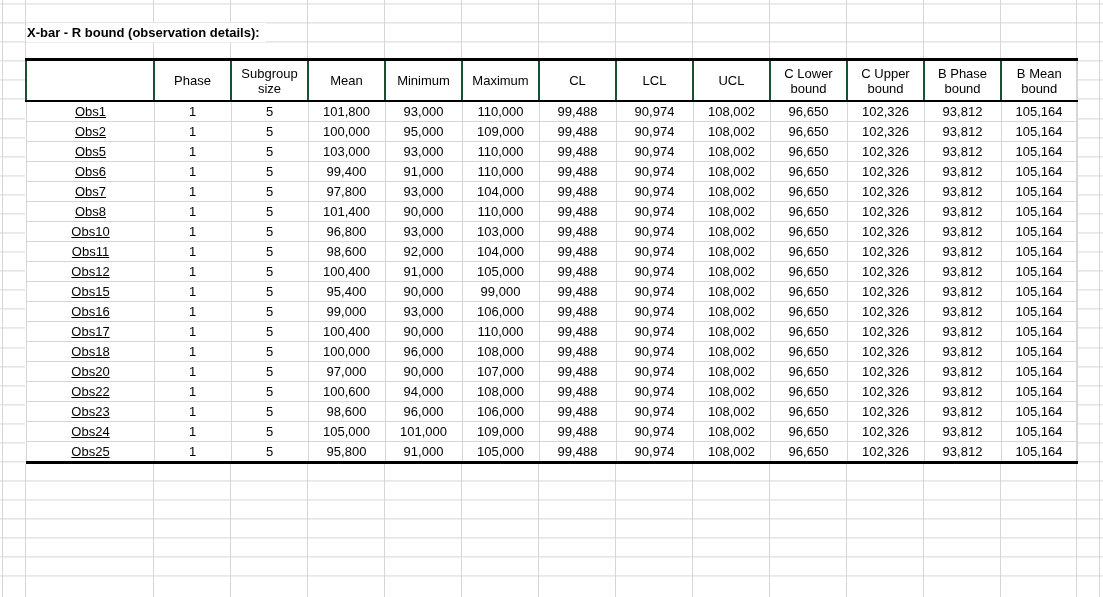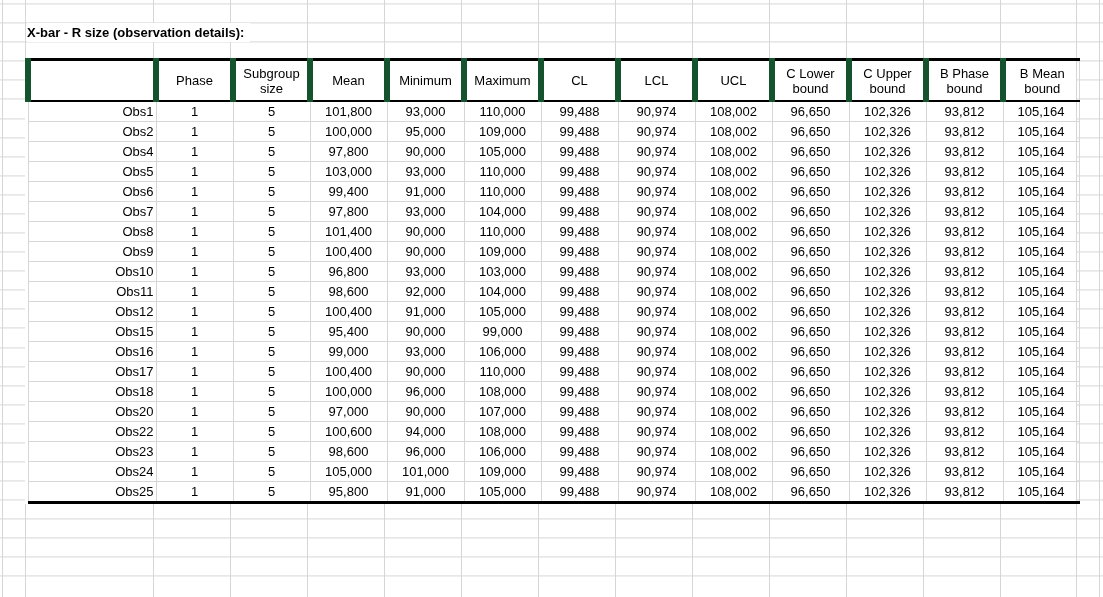--- a/index.html
+++ b/index.html
@@ -28,30 +28,30 @@
   #tablewrap{position:absolute;left:25px;top:58px;width:1051px;background:#fff;}
   table{
     border-collapse:collapse;table-layout:fixed;width:1051px;
     border-top:3px solid #000;border-bottom:3px solid #000;
     border-left:1px solid #d6d6d6;border-right:1px solid #d6d6d6;
     font-size:13px;
   }
   thead th{
     font-weight:normal;text-align:center;vertical-align:middle;
     height:37px;line-height:15px;padding:1px 2px;
-    border-left:6px solid #14532d;border-right:1px solid #d6d6d6;
+    border-left:2px solid #14532d;border-right:1px solid #d6d6d6;
     border-bottom:2px solid #000;
     overflow:hidden;
   }
   tbody td{
     height:19px;line-height:19px;padding:0 2px;text-align:center;
     border:1px solid #d6d6d6;
     white-space:nowrap;overflow:hidden;
   }
-  tbody td.label{text-align:right;padding-left:3px;}
+  tbody td.label{text-align:center;padding-left:3px;text-decoration:underline;}
 </style>
 </head>
 <body>
 
 <div id="sheet">
   <div id="rowlines"></div>
   <div id="collines">
       <div class="vline" style="left: 2px;"></div>
       <div class="vline" style="left: 25px;"></div>
       <div class="vline" style="left: 153px;"></div>
@@ -63,21 +63,21 @@
       <div class="vline" style="left: 615px;"></div>
       <div class="vline" style="left: 692px;"></div>
       <div class="vline" style="left: 769px;"></div>
       <div class="vline" style="left: 846px;"></div>
       <div class="vline" style="left: 923px;"></div>
       <div class="vline" style="left: 1000px;"></div>
       <div class="vline" style="left: 1076px;"></div>
       <div class="vline" style="left: 1099px;"></div>
     </div>
 
-  <div id="title">X-bar - R size (observation details):</div>
+  <div id="title">X-bar - R bound (observation details):</div>
 
   <div id="tablewrap">
     <table>
       <colgroup id="cols">
           <col style="width: 128px;">
           <col style="width: 77px;">
           <col style="width: 77px;">
           <col style="width: 77px;">
           <col style="width: 77px;">
           <col style="width: 77px;">
@@ -131,35 +131,20 @@
             <td>109,000</td>
             <td>99,488</td>
             <td>90,974</td>
             <td>108,002</td>
             <td>96,650</td>
             <td>102,326</td>
             <td>93,812</td>
             <td>105,164</td>
           </tr>
           <tr>
-            <td class="label">Obs4</td>
-            <td>1</td>
-            <td>5</td>
-            <td>97,800</td>
-            <td>90,000</td>
-            <td>105,000</td>
-            <td>99,488</td>
-            <td>90,974</td>
-            <td>108,002</td>
-            <td>96,650</td>
-            <td>102,326</td>
-            <td>93,812</td>
-            <td>105,164</td>
-          </tr>
-          <tr>
             <td class="label">Obs5</td>
             <td>1</td>
             <td>5</td>
             <td>103,000</td>
             <td>93,000</td>
             <td>110,000</td>
             <td>99,488</td>
             <td>90,974</td>
             <td>108,002</td>
             <td>96,650</td>
@@ -197,35 +182,20 @@
             <td>93,812</td>
             <td>105,164</td>
           </tr>
           <tr>
             <td class="label">Obs8</td>
             <td>1</td>
             <td>5</td>
             <td>101,400</td>
             <td>90,000</td>
             <td>110,000</td>
-            <td>99,488</td>
-            <td>90,974</td>
-            <td>108,002</td>
-            <td>96,650</td>
-            <td>102,326</td>
-            <td>93,812</td>
-            <td>105,164</td>
-          </tr>
-          <tr>
-            <td class="label">Obs9</td>
-            <td>1</td>
-            <td>5</td>
-            <td>100,400</td>
-            <td>90,000</td>
-            <td>109,000</td>
             <td>99,488</td>
             <td>90,974</td>
             <td>108,002</td>
             <td>96,650</td>
             <td>102,326</td>
             <td>93,812</td>
             <td>105,164</td>
           </tr>
           <tr>
             <td class="label">Obs10</td>

